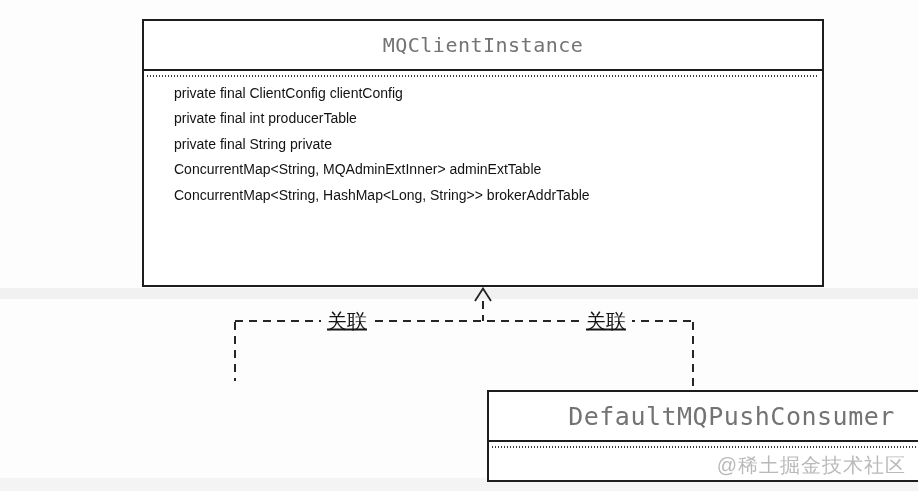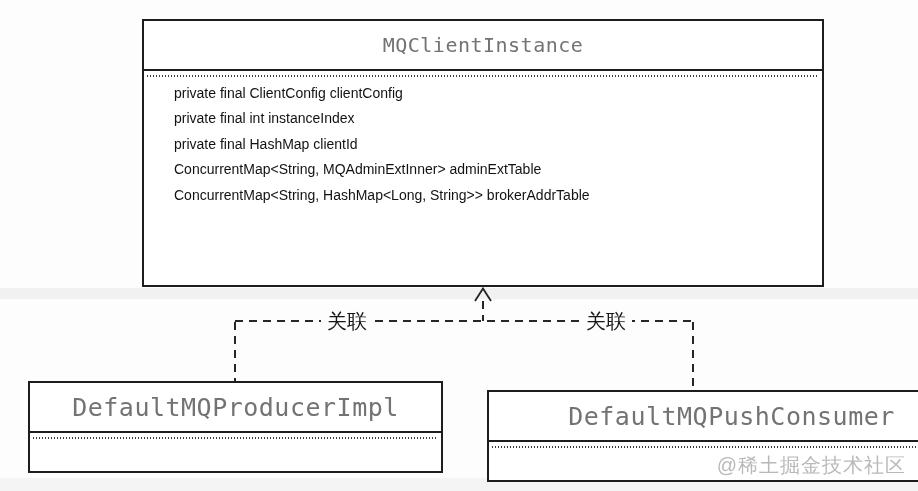--- a/index.html
+++ b/index.html
@@ -70,20 +70,21 @@
   #drop-left  { left:234px; top:322px; height:59px; }
   #drop-right { left:692px; top:322px; height:68px; }
   #drop-arrow { left:482px; top:301px; height:20px; }
   #arrowhead  { position:absolute; left:473px; top:287px; }
 
   .rel-label {
     position:absolute; transform:translate(-50%,-50%);
     background:#fdfdfd; padding:0 6px;
     font-size:20px; color:#161616; white-space:nowrap;
     font-family:"Liberation Sans", sans-serif;
+    text-decoration:underline;
   }
   #rel-label-left  { left:347px; top:321px; }
   #rel-label-right { left:606px; top:321px; }
 
   .watermark {
     position:absolute; right:12px; top:452px;
     font-size:20px; color:#b9b9b9; letter-spacing:1px;
     white-space:nowrap;
   }
 </style>
@@ -96,46 +97,38 @@
   <div class="band b2"></div>
 
   <div class="class-box" id="box-main">
     <div class="class-header">
       <span class="class-title">MQClientInstance</span>
     </div>
     <div class="class-body">
       <div class="dotted-rule"></div>
       <div class="fields">
         <div>private final ClientConfig clientConfig</div>
-        <div>private final int instanceIndex</div>
-        <div>private final HashMap clientId</div>
+        <div>private final int producerTable</div>
+        <div>private final String private</div>
         <div>ConcurrentMap&lt;String, MQAdminExtInner&gt; adminExtTable</div>
         <div>ConcurrentMap&lt;String, HashMap&lt;Long, String&gt;&gt; brokerAddrTable</div>
       </div>
     </div>
   </div>
 
   <svg id="arrowhead" width="20" height="15" viewBox="0 0 20 15">
     <path d="M2,14 L10,1.5 L18,14" fill="none" stroke="#232323" stroke-width="1.8"></path>
   </svg>
   <div class="vdash" id="drop-arrow"></div>
   <div class="hdash" id="rel-h"></div>
   <div class="vdash" id="drop-left"></div>
   <div class="vdash" id="drop-right"></div>
   <span class="rel-label" id="rel-label-left">关联</span>
   <span class="rel-label" id="rel-label-right">关联</span>
 
-  <div class="class-box" id="box-producer">
-    <div class="class-header">
-      <span class="class-title">DefaultMQProducerImpl</span>
-    </div>
-    <div class="class-body">
-      <div class="dotted-rule"></div>
-    </div>
-  </div>
 
   <div class="class-box" id="box-consumer">
     <div class="class-header">
       <span class="class-title">DefaultMQPushConsumer</span>
     </div>
     <div class="class-body">
       <div class="dotted-rule"></div>
     </div>
   </div>
 

